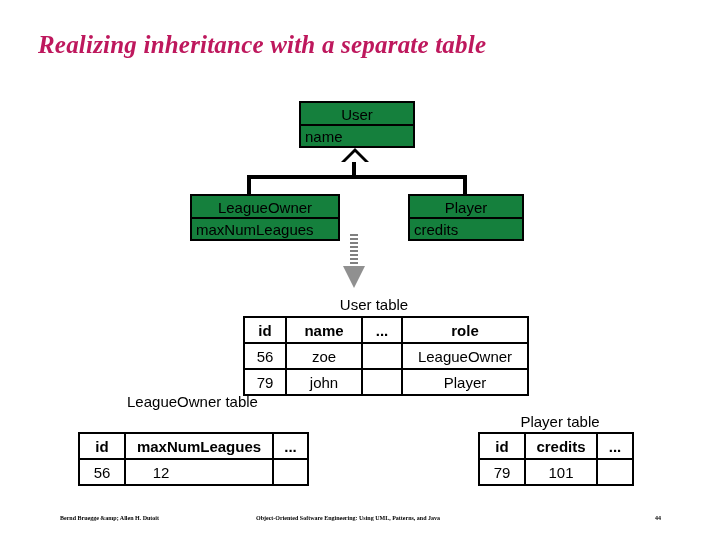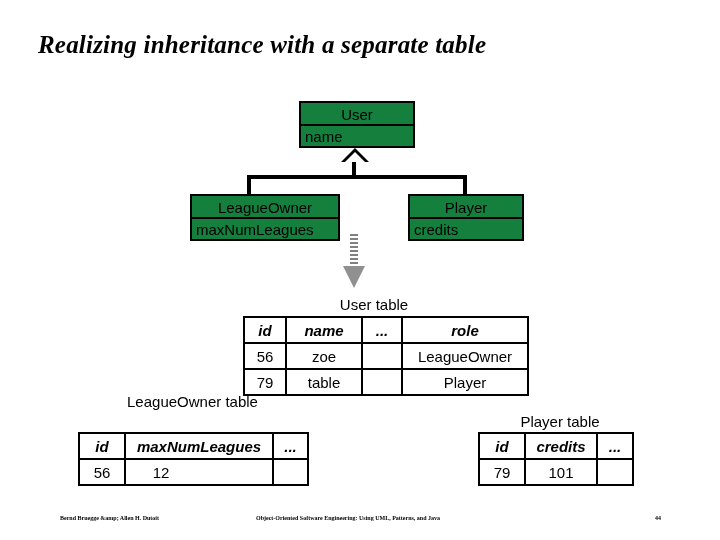--- a/index.html
+++ b/index.html
@@ -30,21 +30,21 @@
     position: absolute;
     left: 38px;
     top: 31px;
     width: 640px;
     font-family: "Liberation Serif", serif;
     font-style: italic;
     font-weight: bold;
     font-size: 25px;
     letter-spacing: 0.2px;
     white-space: nowrap;
-    color: #000000;
+    color: #be185d;
   }
 
   
   .uml-class {
     position: absolute;
     border: 2px solid #000;
     background: #15803d;
     box-sizing: border-box;
   }
   .uml-name {
@@ -171,21 +171,21 @@
   .data-table td {
     border: 2px solid #000;
     font-size: 15px;
     height: 26px;
     padding: 0 2px;
     text-align: center;
     white-space: nowrap;
     overflow: hidden;
     box-sizing: border-box;
   }
-  .data-table td.hdr { font-weight: bold; font-style: italic; }
+  .data-table td.hdr { font-weight: bold; }
 
   #table-user   { left: 243px; top: 316px; width: 262px; }
   #table-league { left: 78px;  top: 432px; width: 229px; }
   #table-player { left: 478px; top: 432px; width: 154px; }
 
   #table-user td:nth-child(1) { width: 42px; }
   #table-user td:nth-child(2) { width: 76px; }
   #table-user td:nth-child(3) { width: 40px; }
   #table-user td:nth-child(4) { width: 126px; }
 
@@ -253,21 +253,21 @@
         <td class="hdr">role</td>
       </tr>
       <tr class="data-row">
         <td>56</td>
         <td>zoe</td>
         <td></td>
         <td>LeagueOwner</td>
       </tr>
       <tr class="data-row">
         <td>79</td>
-        <td>table</td>
+        <td>john</td>
         <td></td>
         <td>Player</td>
       </tr>
     </tbody>
   </table>
 
   <div class="tbl-title" id="title-league-table">LeagueOwner table</div>
   <table class="data-table" id="table-league">
     <tbody>
       <tr>

